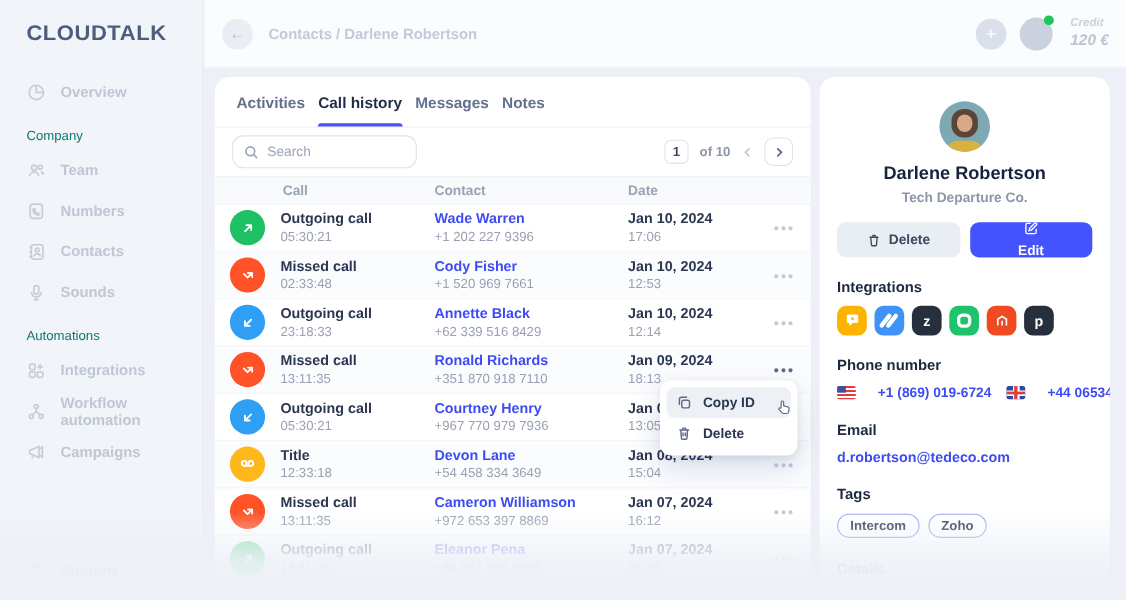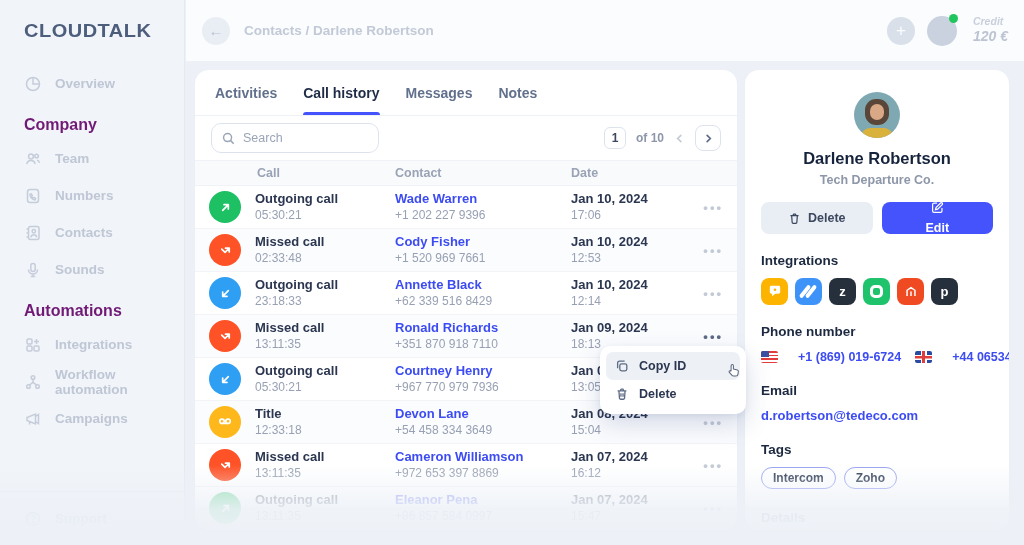--- a/index.html
+++ b/index.html
@@ -6,39 +6,39 @@
   html,body { width:1024px; height:545px; overflow:hidden; }
   body { font-family:"Liberation Sans", sans-serif; background:#edf1f7; position:relative; color:#2b3650; }
   svg { display:block; }
 
   
   .sidebar { position:absolute; left:0; top:0; width:185px; height:545px; background:#f1f4f9; border-right:1px solid #e5eaf2; }
   .logo { padding:20px 0 0 24px; font-size:20px; font-weight:800; letter-spacing:.5px; color:#4d5d7c; transform:scaleY(.96); }
   .nav { margin-top:22px; }
   .nav-item { display:flex; align-items:center; gap:13px; height:37px; padding:0 24px; color:#bfc7d5; font-size:13.5px; font-weight:600; cursor:pointer; }
   .nav-item .nicon { width:18px; height:18px; color:#c6cdda; flex:0 0 auto; }
-  .nav-section { padding:14px 24px 6px; font-size:16px; color:#701a75; font-weight:700; }
+  .nav-section { padding:14px 24px 6px; font-size:12px; color:#0f766e; font-weight:400; }
   .sidebar-bottom { position:absolute; left:0; right:0; bottom:8px; border-top:1px solid #e7ecf3; padding-top:8px; }
 
   
   .topbar { position:absolute; left:186px; top:0; right:0; height:62px; background:#fbfcfe; border-bottom:1px solid #eef1f6; display:flex; align-items:center; padding:0 16px; }
   .back-btn { width:28px; height:28px; border-radius:50%; background:#e9edf4; color:#b9c2d2; display:flex; align-items:center; justify-content:center; font-size:15px; cursor:pointer; }
   .breadcrumb { margin-left:14px; font-size:13.5px; font-weight:600; color:#c2cad7; }
   .topbar-right { margin-left:auto; display:flex; align-items:center; gap:12px; }
   .plus-btn { width:28px; height:28px; border-radius:50%; background:#d9e0ea; color:#fbfcfe; font-size:17px; display:flex; align-items:center; justify-content:center; cursor:pointer; }
   .tb-avatar { position:relative; width:30px; height:30px; border-radius:50%; background:#c9d2de; cursor:pointer; }
   .tb-avatar .dot { position:absolute; right:-1px; top:-2px; width:9px; height:9px; border-radius:50%; background:#21c55d; }
   .credit { text-align:left; line-height:1.25; margin-left:4px;font-style:italic; }
   .credit .cl { font-size:10.5px; color:#c9d0dc; font-weight:600; }
   .credit .cv { font-size:14px; color:#bcc4d2; font-weight:700; }
 
   
   .card { position:absolute; background:#fff; border-radius:14px; box-shadow:0 1px 2px rgba(30,50,90,.04); }
   .main-card { left:195px; top:70px; width:542px; height:460px; overflow:hidden; }
-  .tabs { display:flex; gap:26px; padding:0 20px; height:46px; align-items:center; border-bottom:1px solid #eef1f6; }
+  .tabs { display:flex; gap:12px; padding:0 20px; height:46px; align-items:center; border-bottom:1px solid #eef1f6; }
   .tab { font-size:14px; font-weight:600; color:#61708c; height:100%; display:flex; align-items:center; position:relative; cursor:pointer; }
   .tab.active { color:#1f2c47; font-weight:700; }
   .tab.active::after { content:""; position:absolute; left:0; right:0; bottom:0; height:3px; border-radius:3px 3px 0 0; background:#4453fb; }
   .toolbar { height:44px; display:flex; align-items:center; padding:0 16px; }
   .search-box { display:flex; align-items:center; gap:8px; width:168px; height:30px; border:1px solid #dde3ed; border-radius:10px; padding:0 10px; background:#fff; }
   .search-box input { border:none; outline:none; width:100%; font-size:12.5px; color:#3c485e; font-family:inherit; background:transparent; }
   .search-box input::placeholder { color:#9aa5b8; }
   .search-icon { color:#9aa5b8; }
   .pager { margin-left:auto; display:flex; align-items:center; gap:10px; }
   .page-box { min-width:22px; height:22px; border:1px solid #dde3ed; border-radius:6px; display:flex; align-items:center; justify-content:center; font-size:12px; font-weight:700; color:#3c485e; padding:0 4px; }
@@ -58,21 +58,21 @@
   .cicon.missed   { background:#ff5226; }
   .cicon.voicemail{ background:#ffb81c; }
   .ct-type { font-size:13px; font-weight:700; color:#2b3650; line-height:1.3; }
   .ct-sub  { font-size:12px; color:#98a1b3; line-height:1.3; }
   .ct-name { font-size:13px; font-weight:700; color:#3c4cf2; line-height:1.3; }
   .dots { color:#c3cad7; font-size:13px; letter-spacing:2px; font-weight:700; cursor:pointer; text-align:right; }
   .dots::before { content:"•••"; }
   .trow.active-row .dots { color:#5d6b85; }
 
   
-  .ctx-menu { position:absolute; left:600px; top:346px; width:146px; background:#fff; border-radius:10px; box-shadow:0 10px 26px rgba(40,60,120,.18), 0 2px 6px rgba(40,60,120,.08); padding:6px; z-index:6; }
+  .ctx-menu { position:absolute; left:600px; top:346px; width:125px; background:#fff; border-radius:10px; box-shadow:0 10px 26px rgba(40,60,120,.18), 0 2px 6px rgba(40,60,120,.08); padding:6px; z-index:6; }
   .ctx-item { display:flex; align-items:center; gap:10px; height:28px; padding:0 9px; border-radius:7px; font-size:12.5px; font-weight:600; color:#2b3650; cursor:pointer; }
   .ctx-item.hover { background:#edf1f6; }
   .ctx-item .micon { color:#5d6b85; }
   .hand-cursor { position:absolute; right:4px; top:16px; }
 
   
   .right-card { left:745px; top:70px; width:264px; height:460px; padding:16px; overflow:hidden; }
   .pavatar { width:46px; height:46px; border-radius:50%; margin:6px auto 0; background:#7fa9b2; position:relative; overflow:hidden; }
   .pavatar .hair { position:absolute; left:11px; top:7px; width:24px; height:26px; border-radius:11px; background:#5a4638; }
   .pavatar .face { position:absolute; left:16px; top:12px; width:14px; height:16px; border-radius:7px; background:#d9a886; }

